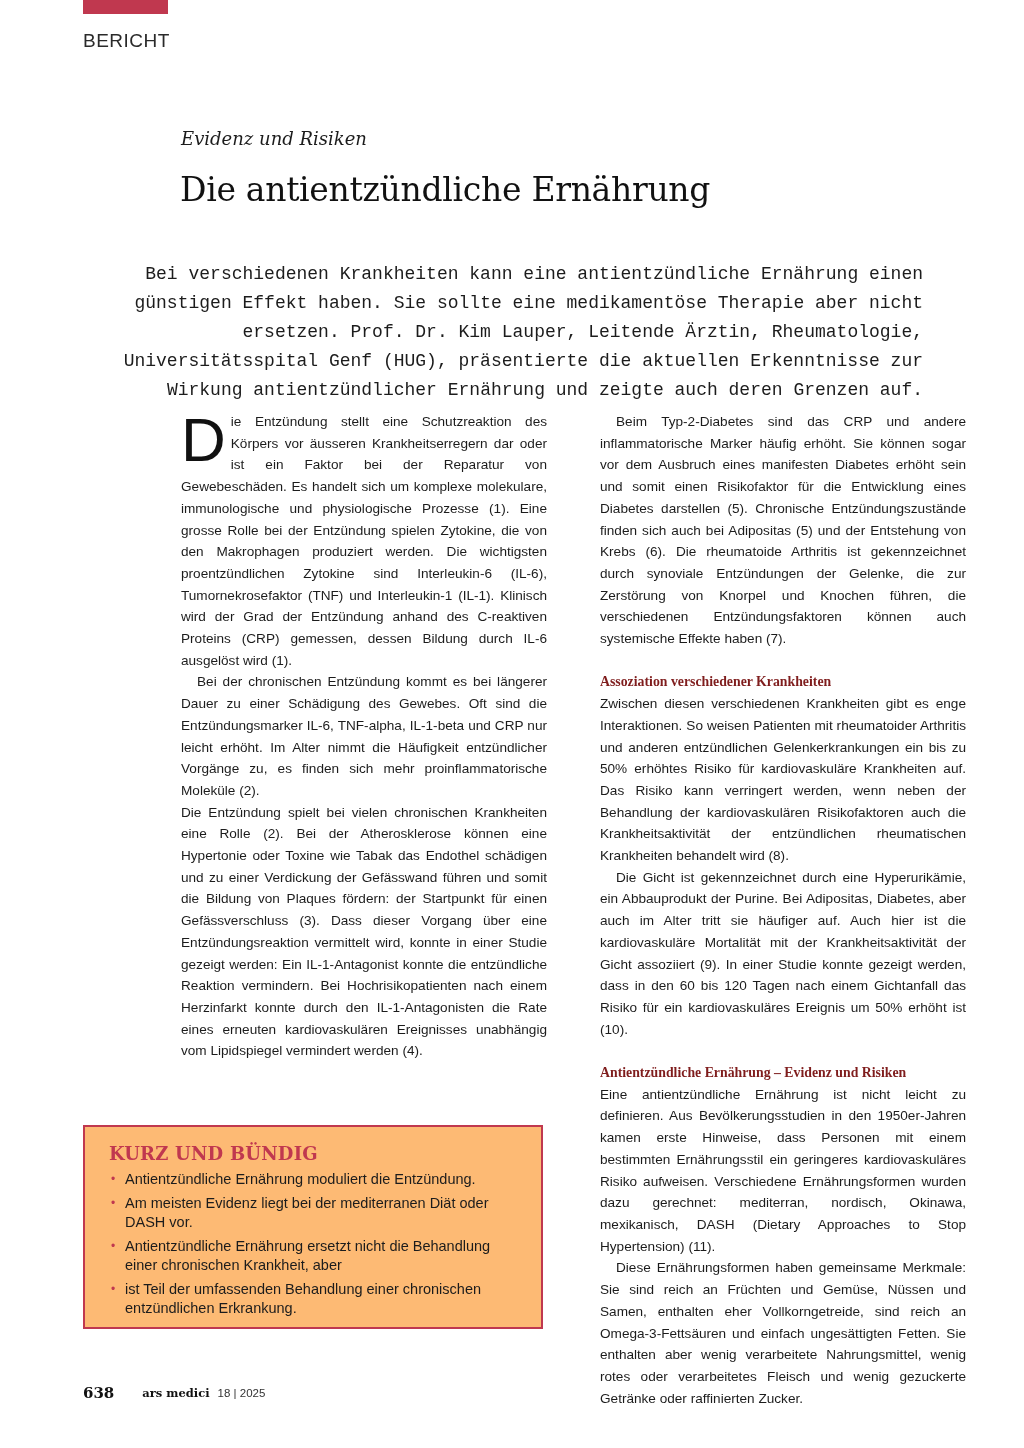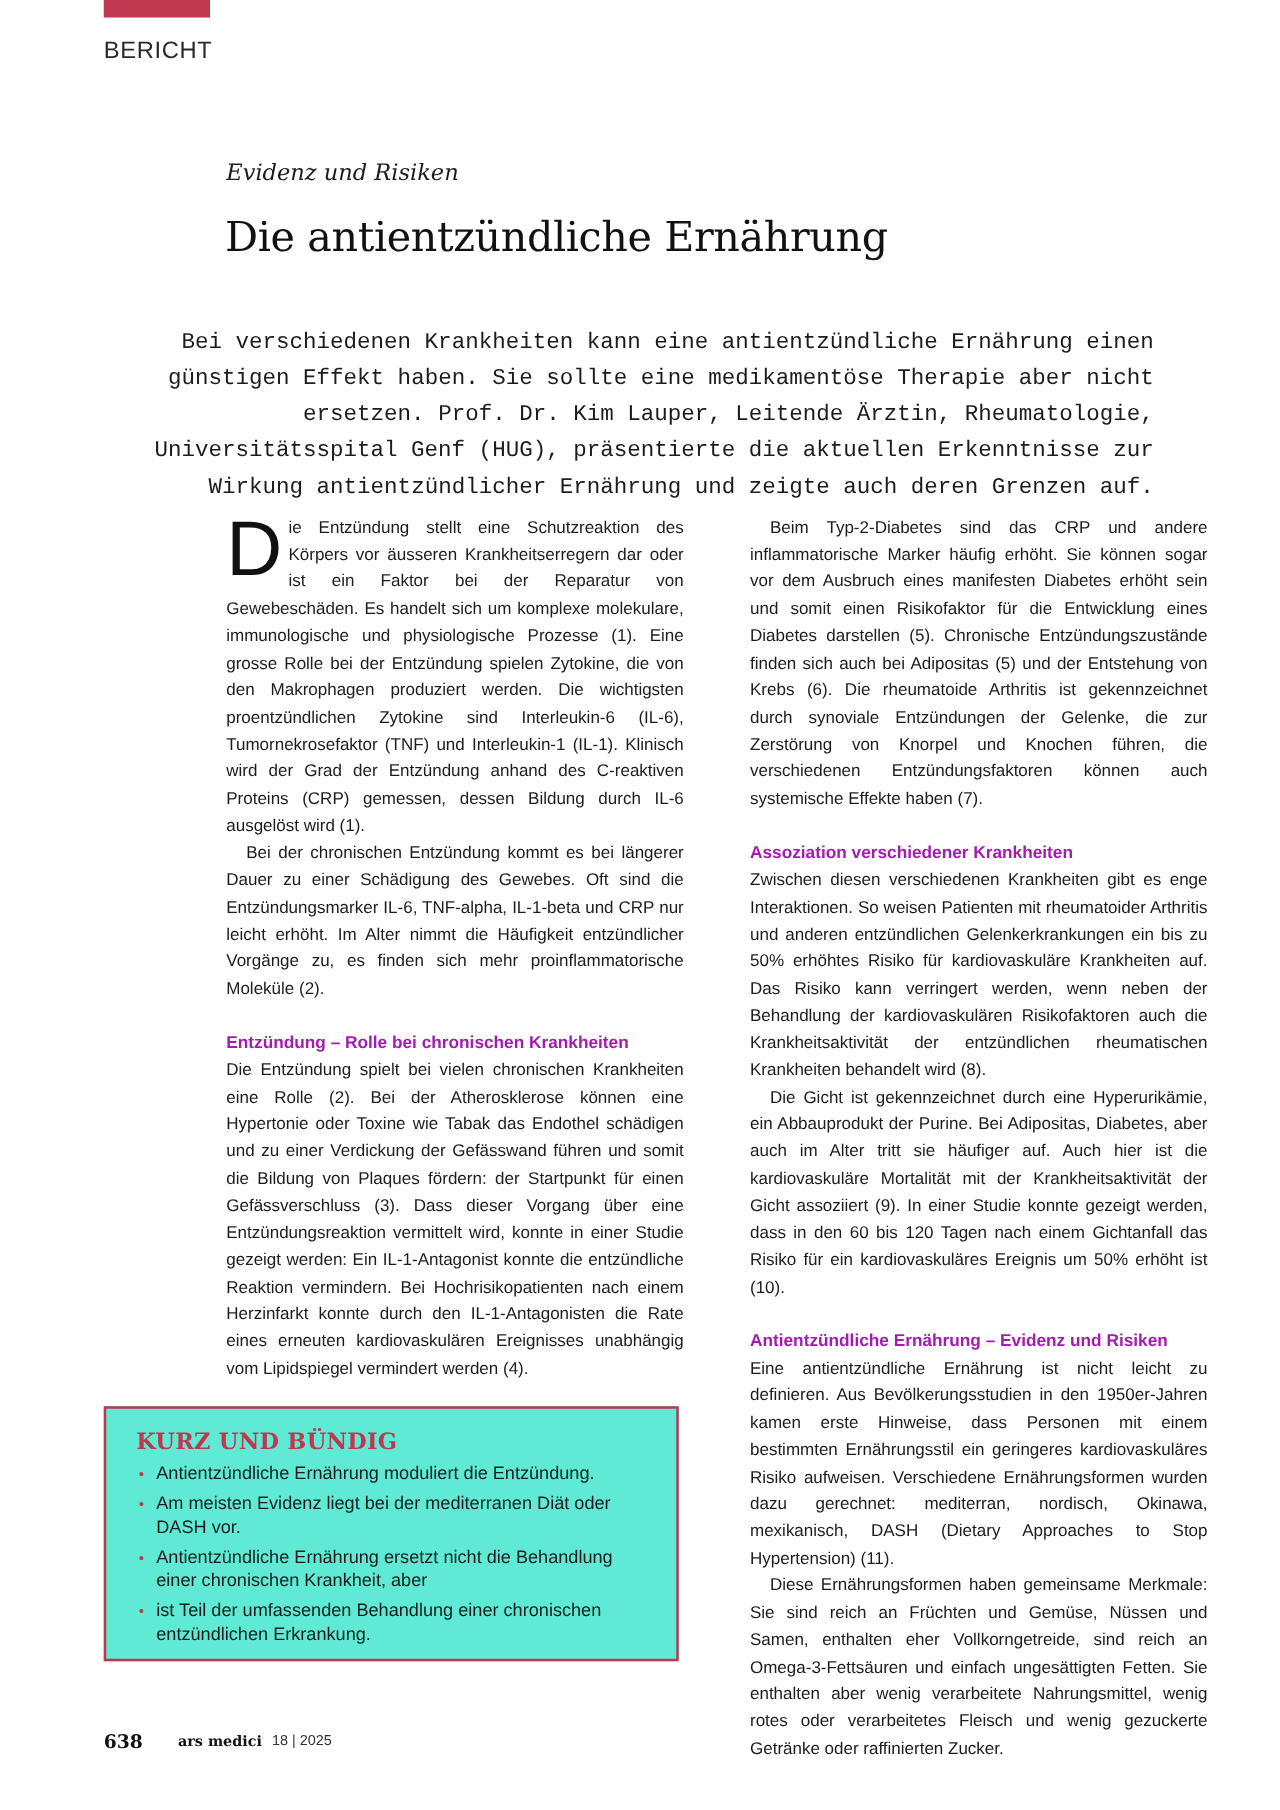--- a/index.html
+++ b/index.html
@@ -7,23 +7,23 @@
     .top-bar { position: absolute; left: 83px; top: 0; width: 85px; height: 14px; background: #c0384f; }
     .section-label { position: absolute; left: 83px; top: 30px; font-family: "Liberation Sans", sans-serif; font-size: 19px; letter-spacing: 0.5px; color: #2a2a2a; }
     .kicker { position: absolute; left: 181px; top: 128px; font-family: "DejaVu Serif", serif; font-style: italic; font-size: 18px; color: #1c1c1c; }
     .title { position: absolute; left: 180px; top: 170px; font-family: "DejaVu Serif", serif; font-size: 33px; font-weight: normal; color: #111; margin: 0; letter-spacing: -0.3px; }
     .lead { position: absolute; left: 83px; top: 260px; width: 840px; font-family: Liberation Mono, monospace; font-size: 18px; line-height: 29px; color: #1c1c1c; margin: 0; text-align: right; }
     .col { position: absolute; font-family: "Liberation Sans", sans-serif; font-size: 13.6px; line-height: 21.7px; color: #1c1c1c; text-align: justify; hyphens: auto; }
     .col-left { left: 181px; top: 411px; width: 366px; }
     .col-right { left: 600px; top: 411px; width: 366px; }
     .col p { margin: 0; }
     .col p.indent { text-indent: 16px; }
-    .col h2 { font-family: Liberation Sans, sans-serif; font-size: 13.8px; font-weight: bold; margin: 21.7px 0 0 0; line-height: 21.7px; color: #a21caf; }
+    .col h2 { font-family: Liberation Serif, serif; font-size: 13.8px; font-weight: bold; margin: 21.7px 0 0 0; line-height: 21.7px; color: #7f1d1d; }
     .dropcap { float: left; font-family: "Liberation Sans", sans-serif; font-size: 62px; line-height: 52px; margin: 3px 5px 0 0; color: #111; }
-    .box { position: absolute; left: 83px; top: 1125px; width: 460px; height: 204px; background: #5eead4; border: 2px solid #c0384f; box-sizing: border-box; padding: 16px 20px 0 24px; }
+    .box { position: absolute; left: 83px; top: 1125px; width: 460px; height: 204px; background: #fdba74; border: 2px solid #c0384f; box-sizing: border-box; padding: 16px 20px 0 24px; }
     .box-title { font-family: "DejaVu Serif", serif; font-weight: bold; font-size: 18px; color: #c0384f; margin: 0 0 6px 0; letter-spacing: 0.2px; }
     .box ul { list-style: none; margin: 0; padding: 0; }
     .box li { position: relative; padding-left: 16px; font-family: "Liberation Sans", sans-serif; font-size: 14.5px; line-height: 19px; color: #1c1c1c; margin-bottom: 5px; }
     .box li .bullet { position: absolute; left: 2px; top: 0; color: #c0384f; font-size: 12px; }
     .footer { position: absolute; left: 83px; top: 1384px; display: flex; align-items: center; gap: 8px; }
     .page-num { font-family: "DejaVu Serif", serif; font-weight: bold; font-size: 15px; color: #111; }
     .journal { font-family: "DejaVu Serif", serif; font-weight: bold; font-size: 11.5px; color: #111; margin-left: 20px; }
     .issue { font-family: "Liberation Sans", sans-serif; font-size: 11.5px; color: #333; }
   </style>
 </head>
@@ -33,21 +33,20 @@
 <div class="section-label">BERICHT</div>
 
 <div class="kicker">Evidenz und Risiken</div>
 <h1 class="title">Die antientzündliche Ernährung</h1>
 <p class="lead">Bei verschiedenen Krankheiten kann eine antientzündliche Ernährung einen günstigen Effekt haben. Sie sollte eine medikamentöse Therapie aber nicht ersetzen. Prof. Dr. Kim Lauper, Leitende Ärztin, Rheumatologie, Universitätsspital Genf (HUG), präsentierte die aktuellen Erkenntnisse zur Wirkung antientzündlicher Ernährung und zeigte auch deren Grenzen auf.</p>
 
 <div class="col col-left" lang="de">
   <span class="dropcap">D</span>
   <p>ie Entzündung stellt eine Schutzreaktion des Körpers vor äusseren Krankheitserregern dar oder ist ein Faktor bei der Reparatur von Gewebeschäden. Es handelt sich um komplexe molekulare, immunologische und physiologische Prozesse (1). Eine grosse Rolle bei der Entzündung spielen Zytokine, die von den Makrophagen produziert werden. Die wichtigsten proentzündlichen Zytokine sind Interleukin-6 (IL-6), Tumornekrosefaktor (TNF) und Interleukin-1 (IL-1). Klinisch wird der Grad der Entzündung anhand des C-reaktiven Proteins (CRP) gemessen, dessen Bildung durch IL-6 ausgelöst wird (1).</p>
   <p class="indent">Bei der chronischen Entzündung kommt es bei längerer Dauer zu einer Schädigung des Gewebes. Oft sind die Entzündungsmarker IL-6, TNF-alpha, IL-1-beta und CRP nur leicht erhöht. Im Alter nimmt die Häufigkeit entzündlicher Vorgänge zu, es finden sich mehr proinflammatorische Moleküle (2).</p>
-  <h2>Entzündung – Rolle bei chronischen Krankheiten</h2>
   <p>Die Entzündung spielt bei vielen chronischen Krankheiten eine Rolle (2). Bei der Atherosklerose können eine Hypertonie oder Toxine wie Tabak das Endothel schädigen und zu einer Verdickung der Gefässwand führen und somit die Bildung von Plaques fördern: der Startpunkt für einen Gefässverschluss (3). Dass dieser Vorgang über eine Entzündungsreaktion vermittelt wird, konnte in einer Studie gezeigt werden: Ein IL-1-Antagonist konnte die entzündliche Reaktion vermindern. Bei Hochrisikopatienten nach einem Herzinfarkt konnte durch den IL-1-Antagonisten die Rate eines erneuten kardiovaskulären Ereignisses unabhängig vom Lipidspiegel vermindert werden (4).</p>
 </div>
 
 <div class="col col-right" lang="de">
   <p class="indent">Beim Typ-2-Diabetes sind das CRP und andere inflammatorische Marker häufig erhöht. Sie können sogar vor dem Ausbruch eines manifesten Diabetes erhöht sein und somit einen Risikofaktor für die Entwicklung eines Diabetes darstellen (5). Chronische Entzündungszustände finden sich auch bei Adipositas (5) und der Entstehung von Krebs (6). Die rheumatoide Arthritis ist gekennzeichnet durch synoviale Entzündungen der Gelenke, die zur Zerstörung von Knorpel und Knochen führen, die verschiedenen Entzündungsfaktoren können auch systemische Effekte haben (7).</p>
   <h2>Assoziation verschiedener Krankheiten</h2>
   <p>Zwischen diesen verschiedenen Krankheiten gibt es enge Interaktionen. So weisen Patienten mit rheumatoider Arthritis und anderen entzündlichen Gelenkerkrankungen ein bis zu 50% erhöhtes Risiko für kardiovaskuläre Krankheiten auf. Das Risiko kann verringert werden, wenn neben der Behandlung der kardiovaskulären Risikofaktoren auch die Krankheitsaktivität der entzündlichen rheumatischen Krankheiten behandelt wird (8).</p>
   <p class="indent">Die Gicht ist gekennzeichnet durch eine Hyperurikämie, ein Abbauprodukt der Purine. Bei Adipositas, Diabetes, aber auch im Alter tritt sie häufiger auf. Auch hier ist die kardiovaskuläre Mortalität mit der Krankheitsaktivität der Gicht assoziiert (9). In einer Studie konnte gezeigt werden, dass in den 60 bis 120 Tagen nach einem Gichtanfall das Risiko für ein kardiovaskuläres Ereignis um 50% erhöht ist (10).</p>
   <h2>Antientzündliche Ernährung – Evidenz und Risiken</h2>
   <p>Eine antientzündliche Ernährung ist nicht leicht zu definieren. Aus Bevölkerungsstudien in den 1950er-Jahren kamen erste Hinweise, dass Personen mit einem bestimmten Ernährungsstil ein geringeres kardiovaskuläres Risiko aufweisen. Verschiedene Ernährungsformen wurden dazu gerechnet: mediterran, nordisch, Okinawa, mexikanisch, DASH (Dietary Approaches to Stop Hypertension) (11).</p>

